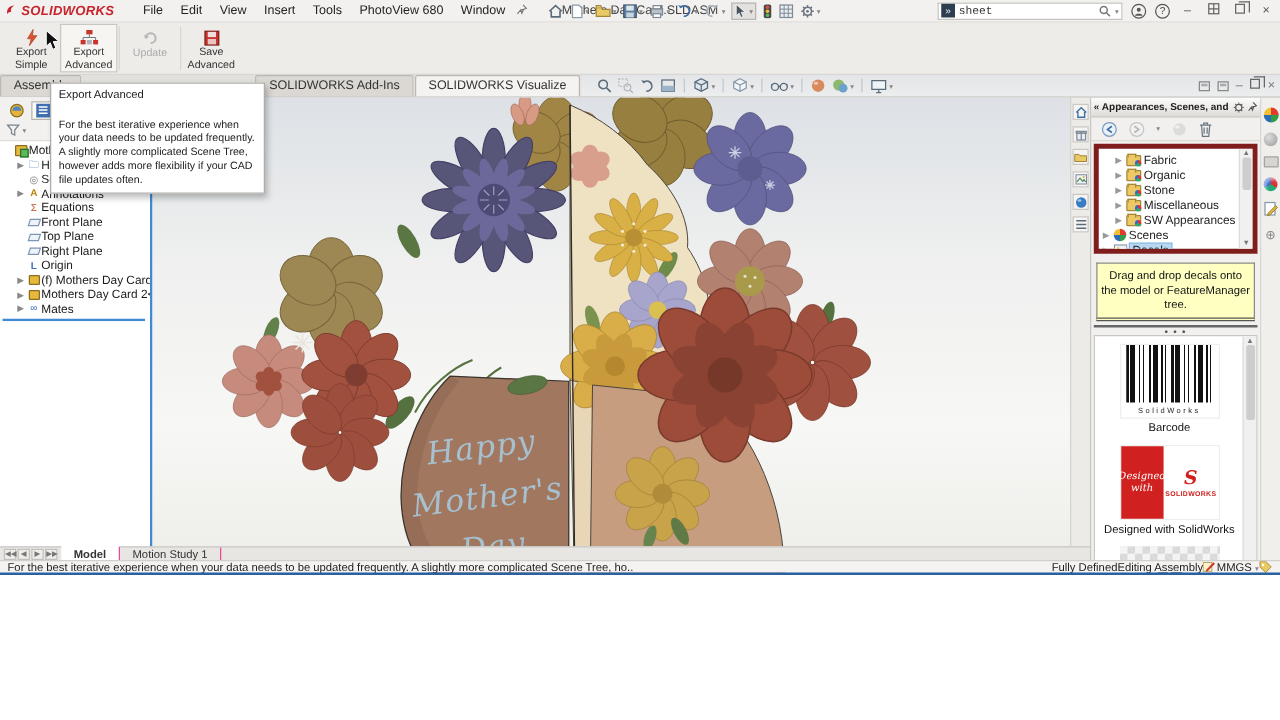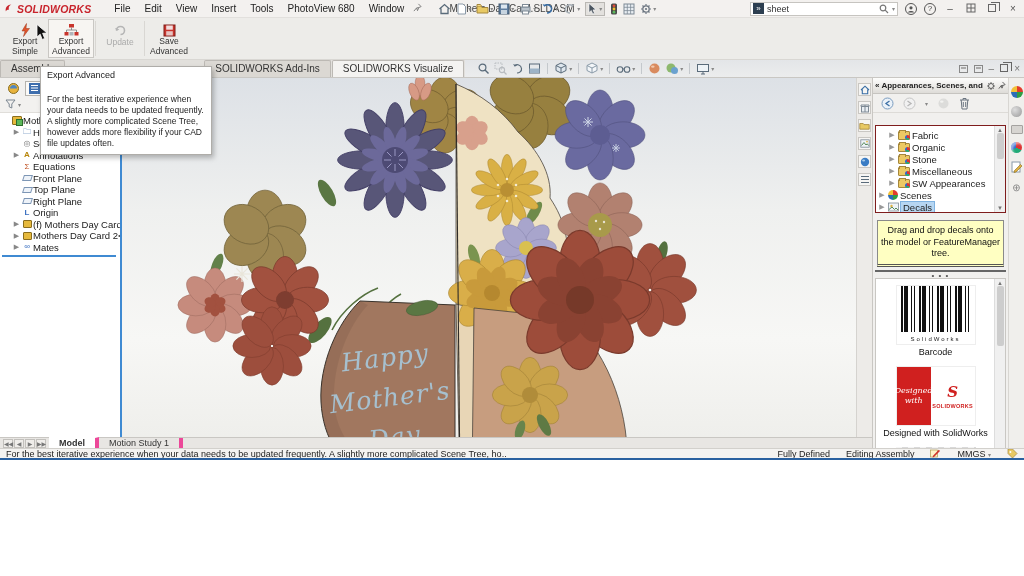--- a/index.html
+++ b/index.html
@@ -13,21 +13,21 @@
 .pin{color:#777;margin-left:2px;z-index:2}
 .qat{display:flex;align-items:center;gap:5px;margin-left:16px;z-index:2}
 .qi{display:inline-flex;align-items:center;gap:1px}
 .qi svg{display:block}
 .dd{font-size:6px;color:#888}
 .selbox{border:1px solid #b9b7b3;background:#e3e1de;padding:0 2px;display:inline-flex;align-items:center;gap:2px}
 .doc-title{position:absolute;left:0;right:0;text-align:center;color:#444;pointer-events:none;z-index:1}
 .tb-right{margin-left:auto;display:flex;align-items:center;gap:7px;z-index:2}
 .search{display:flex;align-items:center;border:1px solid #c6c4c0;background:#fff;height:14px;width:148px;padding:0 2px;gap:3px}
 .search .scope{width:11px;height:11px;background:#2c3e50;color:#fff;font-size:8px;display:flex;align-items:center;justify-content:center}
-.search input{border:none;outline:none;flex:1;font-size:9px;font-family:Liberation Sans, sans-serif;color:#333;min-width:0}
+.search input{border:none;outline:none;flex:1;font-size:9px;font-family:Liberation Mono, monospace;color:#333;min-width:0}
 .circ{width:12px;height:12px;border:1px solid #555;border-radius:50%;display:inline-flex;align-items:center;justify-content:center;font-size:8px;color:#444}
 .winbtn{color:#555;font-size:10px;width:14px;text-align:center}
 .restore{width:8px;height:8px;border:1px solid #666;position:relative;display:inline-block}
 .restore:before{content:"";position:absolute;left:2px;top:-3px;width:8px;height:8px;border:1px solid #666;border-bottom:none;border-left:none}
 
 .cmdbar{height:42px;background:#edecе9;background:#edece9;border-bottom:1px solid #d9d7d3;display:flex;align-items:stretch;padding:1px 2px}
 .cmdbtn{width:46px;display:flex;flex-direction:column;align-items:center;justify-content:flex-start;padding-top:3px;font-size:8.5px;line-height:1.15;color:#333;text-align:center;border:1px solid transparent}
 .cmdbtn.hover{border:1px solid #c9c7c3;background:#f7f5f2}
 .cmdbtn.disabled{color:#aaa}
 .cmdbtn .cic{height:15px;display:flex;align-items:center}
@@ -69,21 +69,21 @@
 .viewport{flex:1;position:relative;background:linear-gradient(180deg,#dde1e6 0%,#eff0ef 28%,#f7f7f5 55%,#eaeae6 88%,#e4e4e0 100%);overflow:hidden}
 .viewport svg.model{position:absolute;inset:0}
 
 .ministrip{width:16px;background:#edebe8;border-left:1px solid #d5d3cf;display:flex;flex-direction:column;align-items:center;padding-top:5px;gap:5px}
 .mi{width:13px;height:13px;display:flex;align-items:center;justify-content:center;border:1px solid #c9c7c3;background:#f6f5f3}
 
 .taskpane{width:136px;background:#f1f0ee;border-left:1px solid #c9c7c3;display:flex;flex-direction:column;overflow:hidden}
 .tp-header{height:16px;flex:none;background:linear-gradient(#fdfdfc,#dedcd8);border-bottom:1px solid #c6c4c0;display:flex;align-items:center;font-size:8px;font-weight:bold;color:#222;padding:0 2px;gap:2px}
 .tp-header .grow{flex:1;overflow:hidden;white-space:nowrap}
 .tp-tools{height:19px;flex:none;display:flex;align-items:center;gap:9px;padding:0 8px;border-bottom:1px solid #dddbd7}
-.tp-tree{flex:none;height:88px;background:#fff;border:1px solid #7f1d1d;margin:12px 2px 0;position:relative;padding:3px 12px 0 2px;overflow:hidden}
+.tp-tree{flex:none;height:88px;background:#fff;border:4px solid #7f1d1d;margin:2px 2px 0;position:relative;padding:3px 12px 0 2px;overflow:hidden}
 .tprow{display:flex;align-items:center;height:12px;font-size:9.5px;gap:2px;white-space:nowrap}
 .tprow .exp{width:8px;color:#999;font-size:7px;flex:none;text-align:center}
 .tprow.sel .txt{background:#b6d6f2;outline:1px solid #7fb2e0;padding:0 2px}
 .folder{width:12px;height:9px;background:#ecc964;border:1px solid #a5873c;border-radius:1px;position:relative;flex:none}
 .folder:before{content:"";position:absolute;left:0;top:-2px;width:5px;height:2px;background:#ecc964;border:1px solid #a5873c;border-bottom:none}
 .fball{position:absolute;right:-1px;bottom:-1px;width:5px;height:5px;border-radius:50%;background:conic-gradient(#d33 0 120deg,#2a7 0 240deg,#36c 0)}
 .vscroll{position:absolute;right:0;top:0;bottom:0;width:11px;background:#f0f0f0;border-left:1px solid #ddd;display:flex;flex-direction:column;align-items:center;justify-content:space-between;font-size:6px;color:#777;padding:1px 0}
 .vthumb{width:7px;flex:0 0 26px;background:#cdcdcd;border-radius:2px}
 .vspace{flex:1}
 .tp-msg{flex:none;margin:7px 4px 0;background:#ffffc2;border:1px solid #8a8a8a;border-bottom:3px double #555;text-align:center;font-size:9px;line-height:1.3;padding:4px 2px;color:#111}
@@ -105,24 +105,24 @@
 .rightstrip{width:16px;background:#f0efec;border-left:1px solid #d8d6d2;display:flex;flex-direction:column;align-items:center;gap:8px;padding-top:8px}
 .pinwheel{width:12px;height:12px;border-radius:50%;background:conic-gradient(#e23b2e 0 90deg,#2f9e44 0 180deg,#2b6cb8 0 270deg,#f2c037 0)}
 .ballgray{width:11px;height:11px;border-radius:50%;background:radial-gradient(circle at 35% 35%,#ddd,#999)}
 .ballcolor{width:11px;height:11px;border-radius:50%;background:conic-gradient(#d33 0 120deg,#2a7 0 240deg,#36c 0);box-shadow:inset 2px 2px 2px rgba(255,255,255,.5)}
 .folder-gray{width:12px;height:9px;background:#d7d5d1;border:1px solid #a5a3a0;border-radius:1px}
 .rglyph{font-size:10px;color:#888;line-height:1}
 
 .bottomtabs{position:absolute;left:0;bottom:12px;height:11px;width:872px;background:#e8e6e3;border-top:1px solid #c9c7c3;display:flex;align-items:stretch;font-size:9px}
 .navarrs{display:flex;align-items:center;gap:1px;padding:0 3px;color:#777;font-size:6px}
 .navarrs span{border:1px solid #c2c0bc;background:#efedea;width:10px;text-align:center;line-height:8px;height:9px}
-.btab{padding:0 10px;display:flex;align-items:center;border-right:4px solid #ec4899;color:#333}
+.btab{padding:0 10px;display:flex;align-items:center;border-right:1px solid #ec4899;color:#333}
 .btab.active{background:#fff;font-weight:bold;border-top:1px solid #fff;margin-top:-1px}
 .statusbar{position:absolute;left:0;right:0;bottom:2px;height:10px;background:#f4f3f1;border-top:1px solid #d2d0cc;display:flex;align-items:center;font-size:9px;padding:0 6px;color:#222}
-.statusbar .right{margin-left:auto;display:flex;align-items:center;gap:16px}
+.statusbar .right{margin-left:auto;display:flex;align-items:center;}
 .blueline{position:absolute;left:0;right:0;bottom:0;height:2px;background:#2a61a0}
 
 .tooltip{position:absolute;left:40px;top:66px;width:172px;background:#fff;border:1px solid #aFADA9;border:1px solid #afada9;box-shadow:2px 3px 5px rgba(0,0,0,.25);padding:3px 6px 5px;z-index:50}
 .tooltip .tt-title{font-weight:normal;font-size:9px;margin-bottom:14px}
 .tooltip .tt-body{font-size:8.5px;line-height:1.3;color:#222}
 .cursor{position:absolute;left:36px;top:24px;z-index:60}
 svg text{font-family:"DejaVu Serif",serif}
 </style>
 </head>
 <body>

